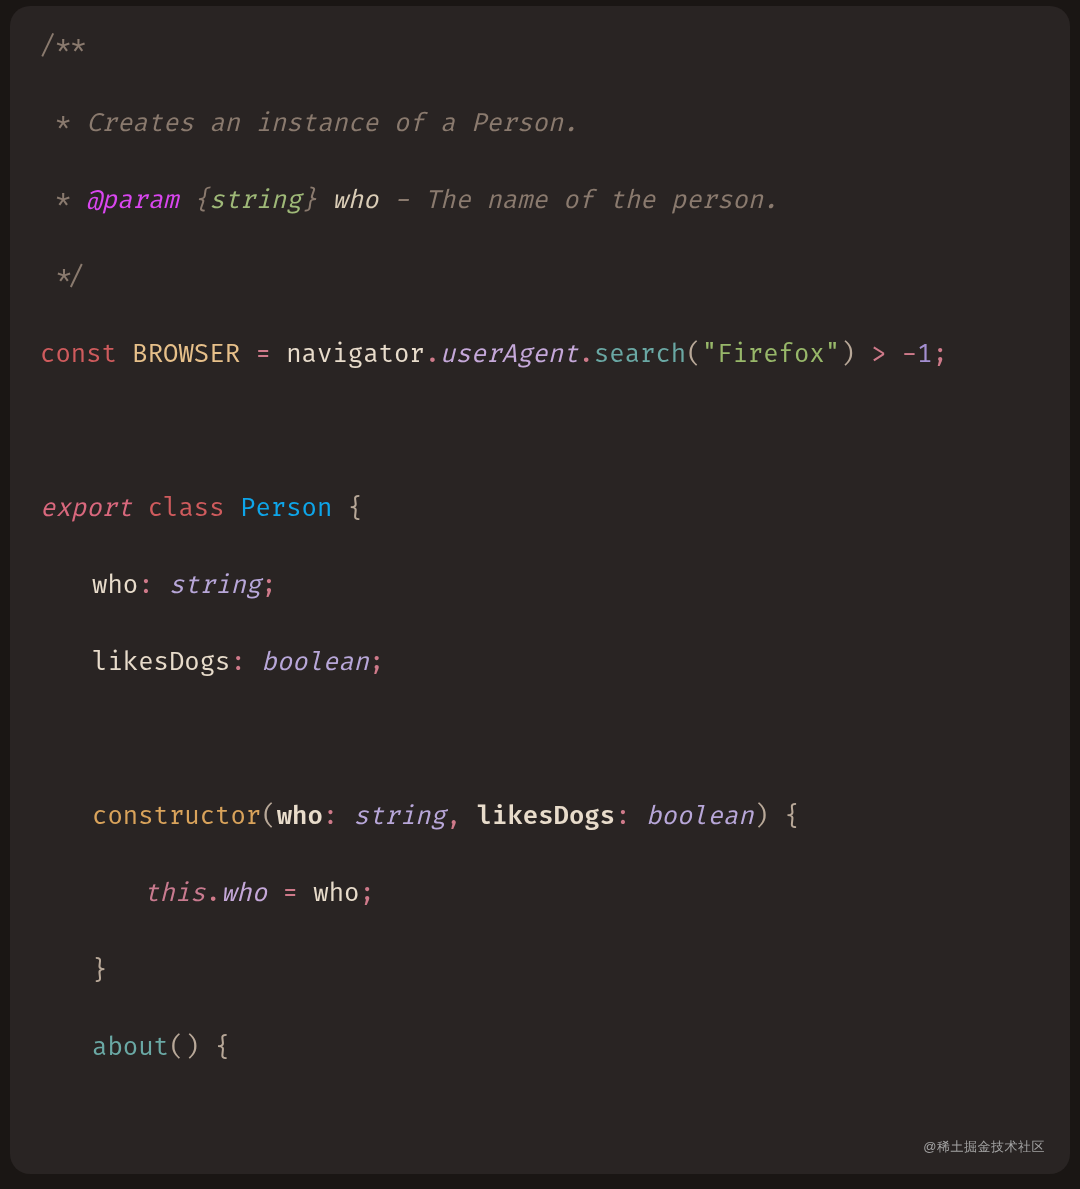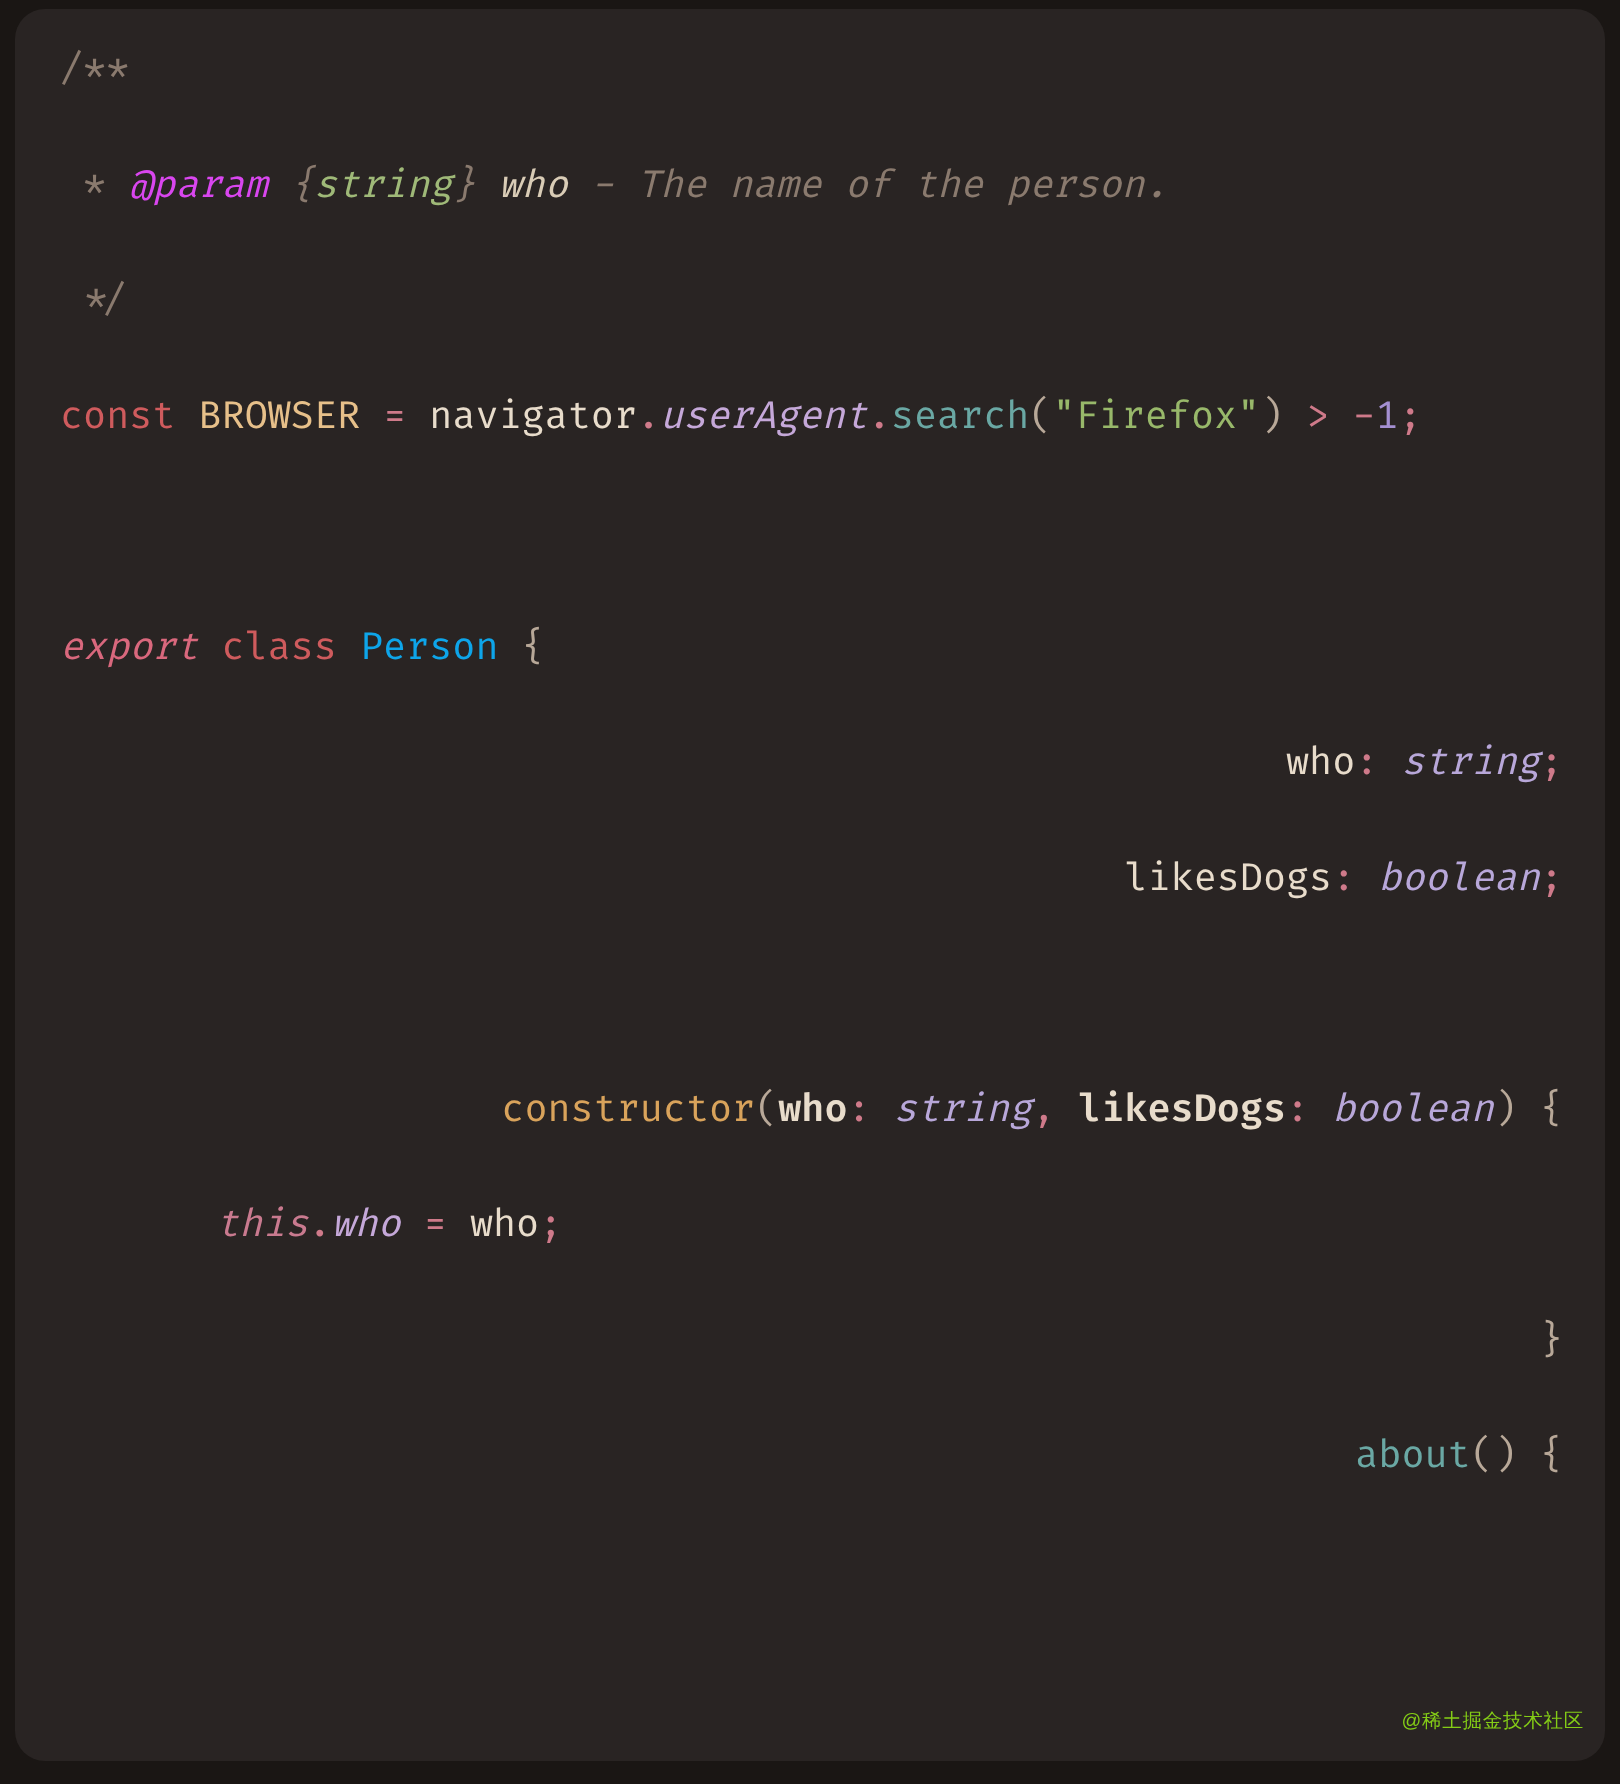--- a/index.html
+++ b/index.html
@@ -13,30 +13,30 @@
     padding:22px 28px 22px 30px;
     position:relative;
     font-family:"Fira Code","Cascadia Code","Menlo","Consolas",monospace;
     font-size:25px;
     line-height:38.5px;
     color:#e8dccb;
     overflow:hidden;
   }
   .watermark{
     position:absolute;
-    right:14px;
+    right:25px;
     bottom:8px;
     font-size:13px;
-    color:#84cc16;
+    color:#a3a3a3;
     font-family:sans-serif;
     letter-spacing:0.5px;
   }
   pre{margin:0;white-space:pre;font-family:inherit;}
   .line{display:block;}
-  .i1{padding-left:52px;text-align:right;}
+  .i1{padding-left:52px;}
   .i2{padding-left:104px;}
   
   .cmt{color:#8a7a6e;font-style:italic;}           
   .cmt-nb{color:#8a7a6e;}                            
   .tag{color:#d946ef;font-style:italic;}            
   .cmt-ty{color:#9fb978;font-style:italic;}         
   .cmt-id{color:#d9ccb6;font-style:italic;}         
   .kw-red{color:#cf5b5d;}                            
   .kw-pink{color:#d9687d;font-style:italic;}          
   .ident-const{color:#e7c08a;}                       
@@ -51,20 +51,21 @@
   .op{color:#cf7a8a;}                                
   .punc{color:#b8a898;}                              
   .this{color:#c97a8f;font-style:italic;}            
   .paramb{color:#e8dccb;font-weight:600;}                              
 </style>
 </head>
 <body>
 
 <div class="frame">
 <pre><span class="line"><span class="cmt-nb">/**</span></span>
+<span class="line"><span class="cmt-nb"> * </span><span class="cmt">Creates an instance of a Person.</span></span>
 <span class="line"><span class="cmt-nb"> * </span><span class="tag">@param</span><span class="cmt"> {</span><span class="cmt-ty">string</span><span class="cmt">} </span><span class="cmt-id">who</span><span class="cmt"> - The name of the person.</span></span>
 <span class="line"><span class="cmt-nb"> */</span></span>
 <span class="line"><span class="kw-red">const</span><span> </span><span class="ident-const">BROWSER</span><span> </span><span class="op">=</span><span> </span><span class="ident">navigator</span><span class="op">.</span><span class="prop">userAgent</span><span class="op">.</span><span class="fn">search</span><span class="punc">(</span><span class="str">"Firefox"</span><span class="punc">)</span><span> </span><span class="op">&gt;</span><span> </span><span class="op">-</span><span class="num">1</span><span class="op">;</span></span>
 <span class="line">&nbsp;</span>
 <span class="line"><span class="kw-pink">export</span><span> </span><span class="kw-red">class</span><span> </span><span class="class">Person</span><span> </span><span class="punc">{</span></span>
 <span class="line i1"><span class="ident">who</span><span class="op">:</span><span> </span><span class="type">string</span><span class="op">;</span></span>
 <span class="line i1"><span class="ident">likesDogs</span><span class="op">:</span><span> </span><span class="type">boolean</span><span class="op">;</span></span>
 <span class="line">&nbsp;</span>
 <span class="line i1"><span class="fn-or">constructor</span><span class="punc">(</span><span class="paramb">who</span><span class="op">:</span><span> </span><span class="type">string</span><span class="op">,</span><span> </span><span class="paramb">likesDogs</span><span class="op">:</span><span> </span><span class="type">boolean</span><span class="punc">)</span><span> </span><span class="punc">{</span></span>
 <span class="line i2"><span class="this">this</span><span class="op">.</span><span class="prop">who</span><span> </span><span class="op">=</span><span> </span><span class="ident">who</span><span class="op">;</span></span>

